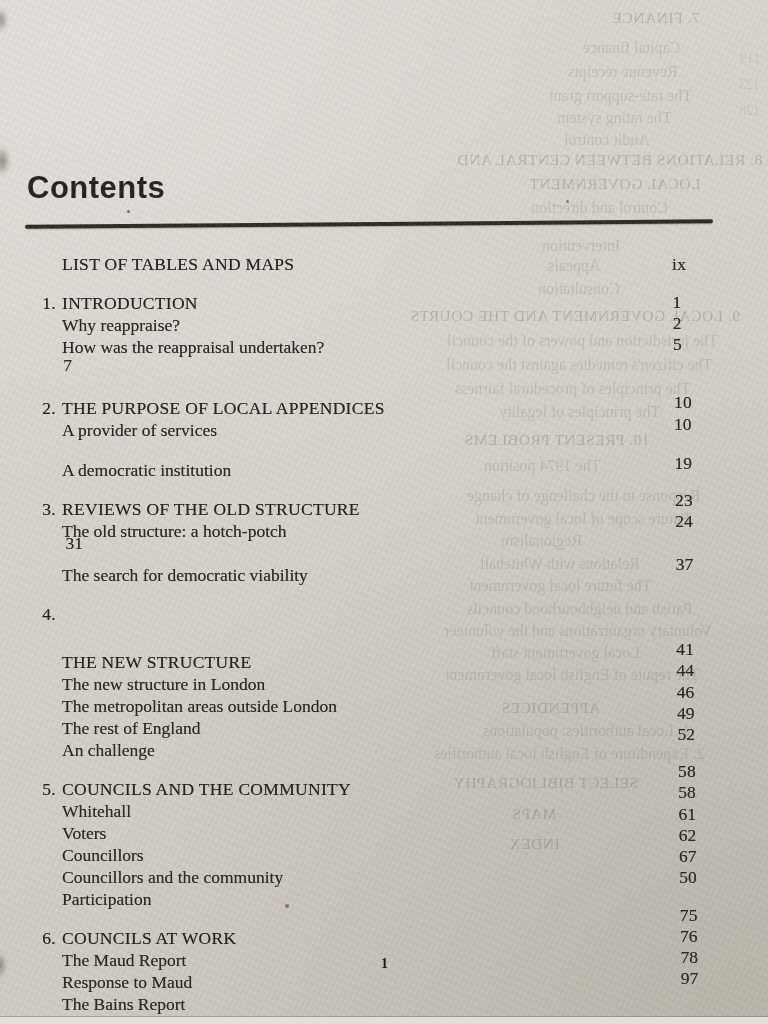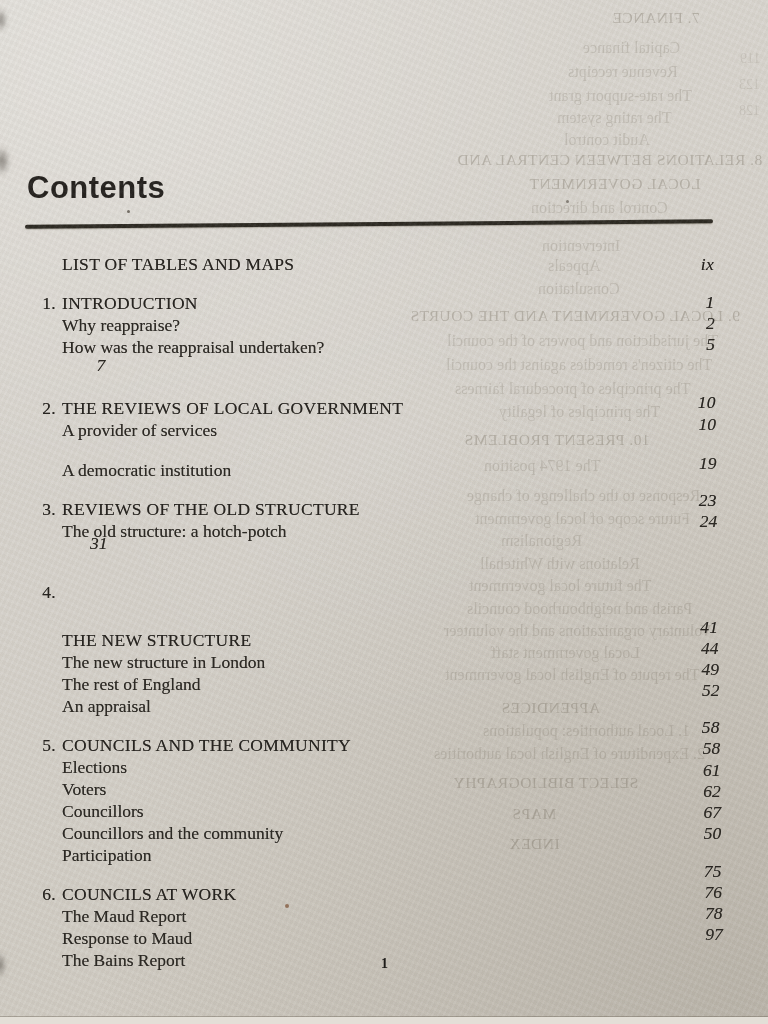--- a/index.html
+++ b/index.html
@@ -32,21 +32,21 @@
   #toc-rows{position:absolute;left:0;top:253px;right:0;z-index:3;}
   .row{
     position:relative;display:flex;align-items:baseline;
     padding:0 54px 0 62px;line-height:22px;font-size:17.5px;
     text-shadow:0 0 .4px rgba(44,41,36,.55);
   }
   .row.head{margin-top:17px;letter-spacing:.3px;color:#272420;}
   .row.head:first-child{margin-top:0;gap:20px;}
   .num{position:absolute;left:34px;width:22px;text-align:right;}
   .lbl{flex:1;padding-right:8px;}
-  .pg{min-width:42px;text-align:right;font-style:italic;}
+  .pg{min-width:42px;}
   
   #ghosts{position:absolute;inset:0;z-index:1;pointer-events:none;}
   .ghost{
     position:absolute;transform:scaleX(-1);white-space:nowrap;
     color:#675f50;filter:blur(.5px);font-size:16px;line-height:1;
   }
   .ghost.g1{opacity:.30;letter-spacing:.5px;font-size:15.5px;}
   .ghost.g2{opacity:.20;}
   .ghost.gn{opacity:.14;font-size:14px;}
   
@@ -126,21 +126,21 @@
         <span class="num"></span>
         <span class="lbl">How was the reappraisal undertaken?</span>
         <span class="pg" style="transform: translate(1.1px, -3.2px);">5</span>
       </div>
       <div class="row">
         <span class="num"></span>
         <span class="pg" style="transform: translate(1.3px, -4px);">7</span>
       </div>
       <div class="row head">
         <span class="num">2.</span>
-        <span class="lbl">THE REVIEWS OF LOCAL GOVERNMENT</span>
+        <span class="lbl">THE PURPOSE OF LOCAL APPENDICES</span>
         <span class="pg" style="transform: translate(1.9px, -5.6px);">10</span>
       </div>
       <div class="row">
         <span class="num"></span>
         <span class="lbl">A provider of services</span>
         <span class="pg" style="transform: translate(2.1px, -6.4px);">10</span>
       </div>
       <div class="row">
         <span class="num"></span>
         <span class="lbl">A democratic institution</span>
@@ -153,48 +153,58 @@
       </div>
       <div class="row">
         <span class="num"></span>
         <span class="lbl">The old structure: a hotch-potch</span>
         <span class="pg" style="transform: translate(3.2px, -9.6px);">24</span>
       </div>
       <div class="row">
         <span class="num"></span>
         <span class="pg" style="transform: translate(3.5px, -10.5px);">31</span>
       </div>
+      <div class="row">
+        <span class="num"></span>
+        <span class="lbl">The search for democratic viability</span>
+        <span class="pg" style="transform: translate(3.8px, -11.3px);">37</span>
+      </div>
       <div class="row head">
         <span class="num">4.</span>
         <span class="lbl">THE NEW STRUCTURE</span>
         <span class="pg" style="transform: translate(4.3px, -12.8px); margin-top: 48px;">41</span>
       </div>
       <div class="row">
         <span class="num"></span>
         <span class="lbl">The new structure in London</span>
         <span class="pg" style="transform: translate(4.6px, -13.7px);">44</span>
       </div>
       <div class="row">
         <span class="num"></span>
+        <span class="lbl">The metropolitan areas outside London</span>
+        <span class="pg" style="transform: translate(4.8px, -14.5px);">46</span>
+      </div>
+      <div class="row">
+        <span class="num"></span>
         <span class="lbl">The rest of England</span>
         <span class="pg" style="transform: translate(5.1px, -15.4px);">49</span>
       </div>
       <div class="row">
         <span class="num"></span>
-        <span class="lbl">An appraisal</span>
+        <span class="lbl">An challenge</span>
         <span class="pg" style="transform: translate(5.4px, -16.2px);">52</span>
       </div>
       <div class="row head">
         <span class="num">5.</span>
         <span class="lbl">COUNCILS AND THE COMMUNITY</span>
         <span class="pg" style="transform: translate(5.9px, -17.7px);">58</span>
       </div>
       <div class="row">
         <span class="num"></span>
-        <span class="lbl">Elections</span>
+        <span class="lbl">Whitehall</span>
         <span class="pg" style="transform: translate(6.2px, -18.6px);">58</span>
       </div>
       <div class="row">
         <span class="num"></span>
         <span class="lbl">Voters</span>
         <span class="pg" style="transform: translate(6.5px, -19.4px);">61</span>
       </div>
       <div class="row">
         <span class="num"></span>
         <span class="lbl">Councillors</span>

